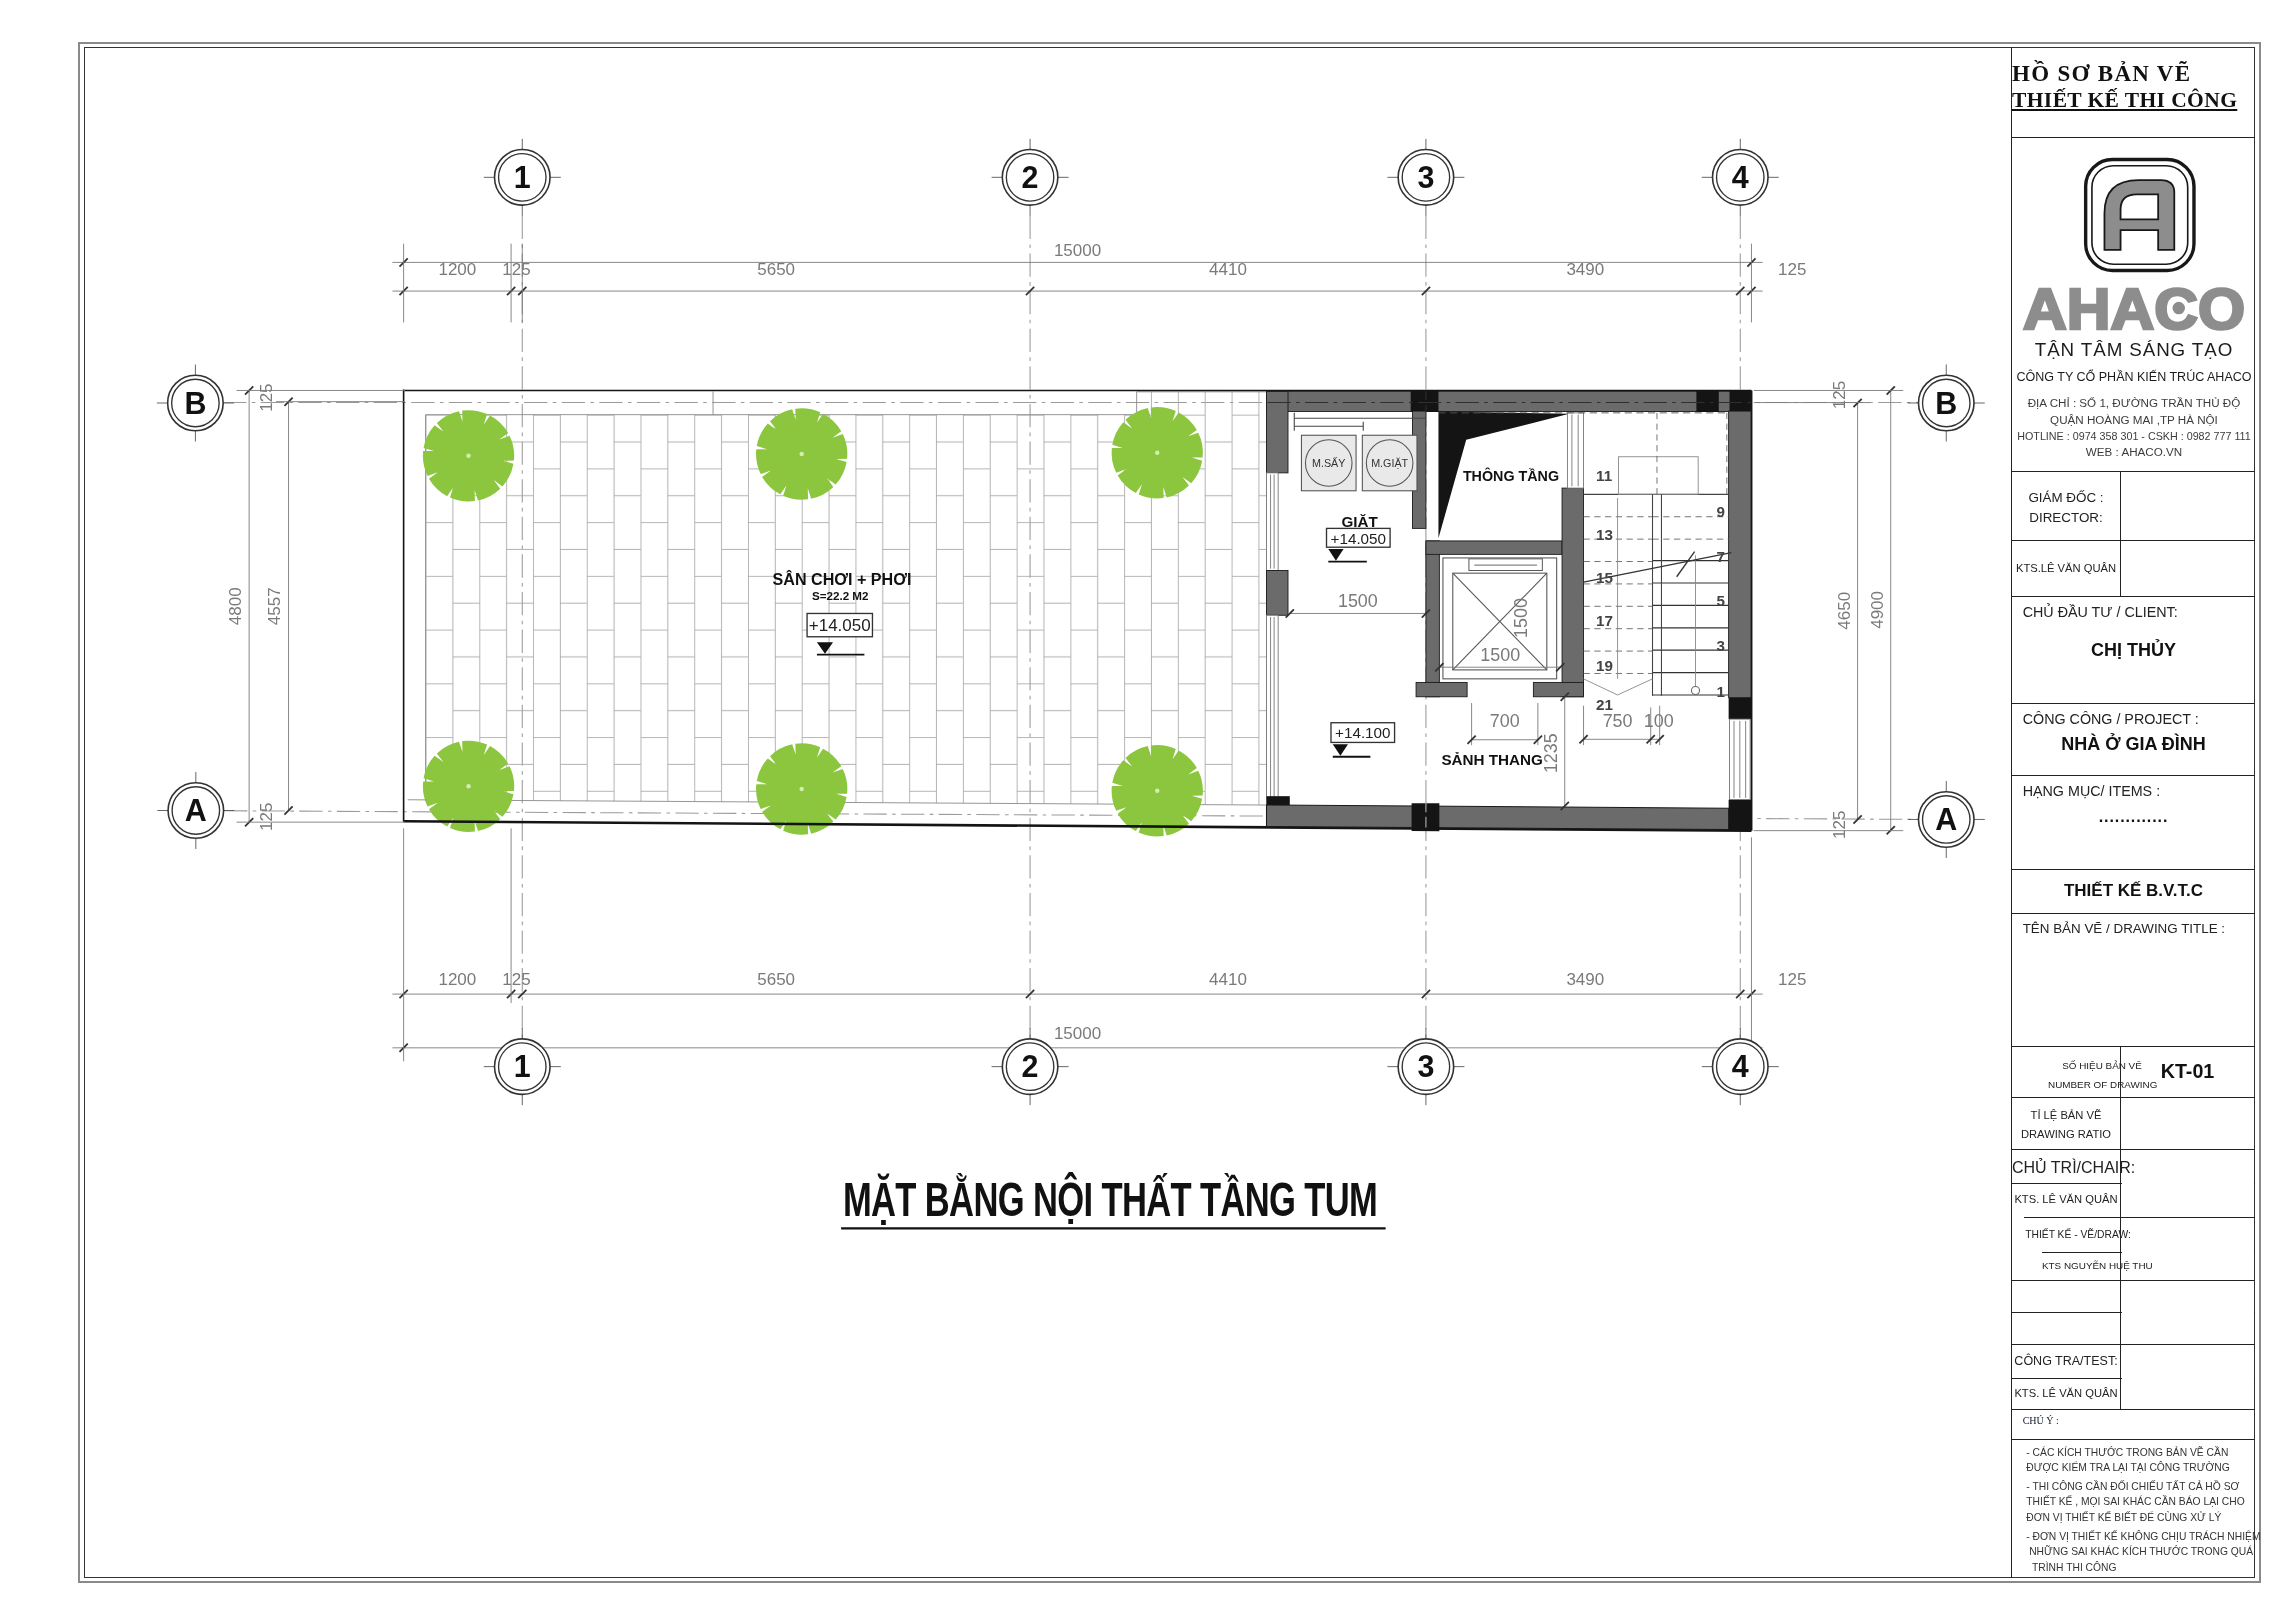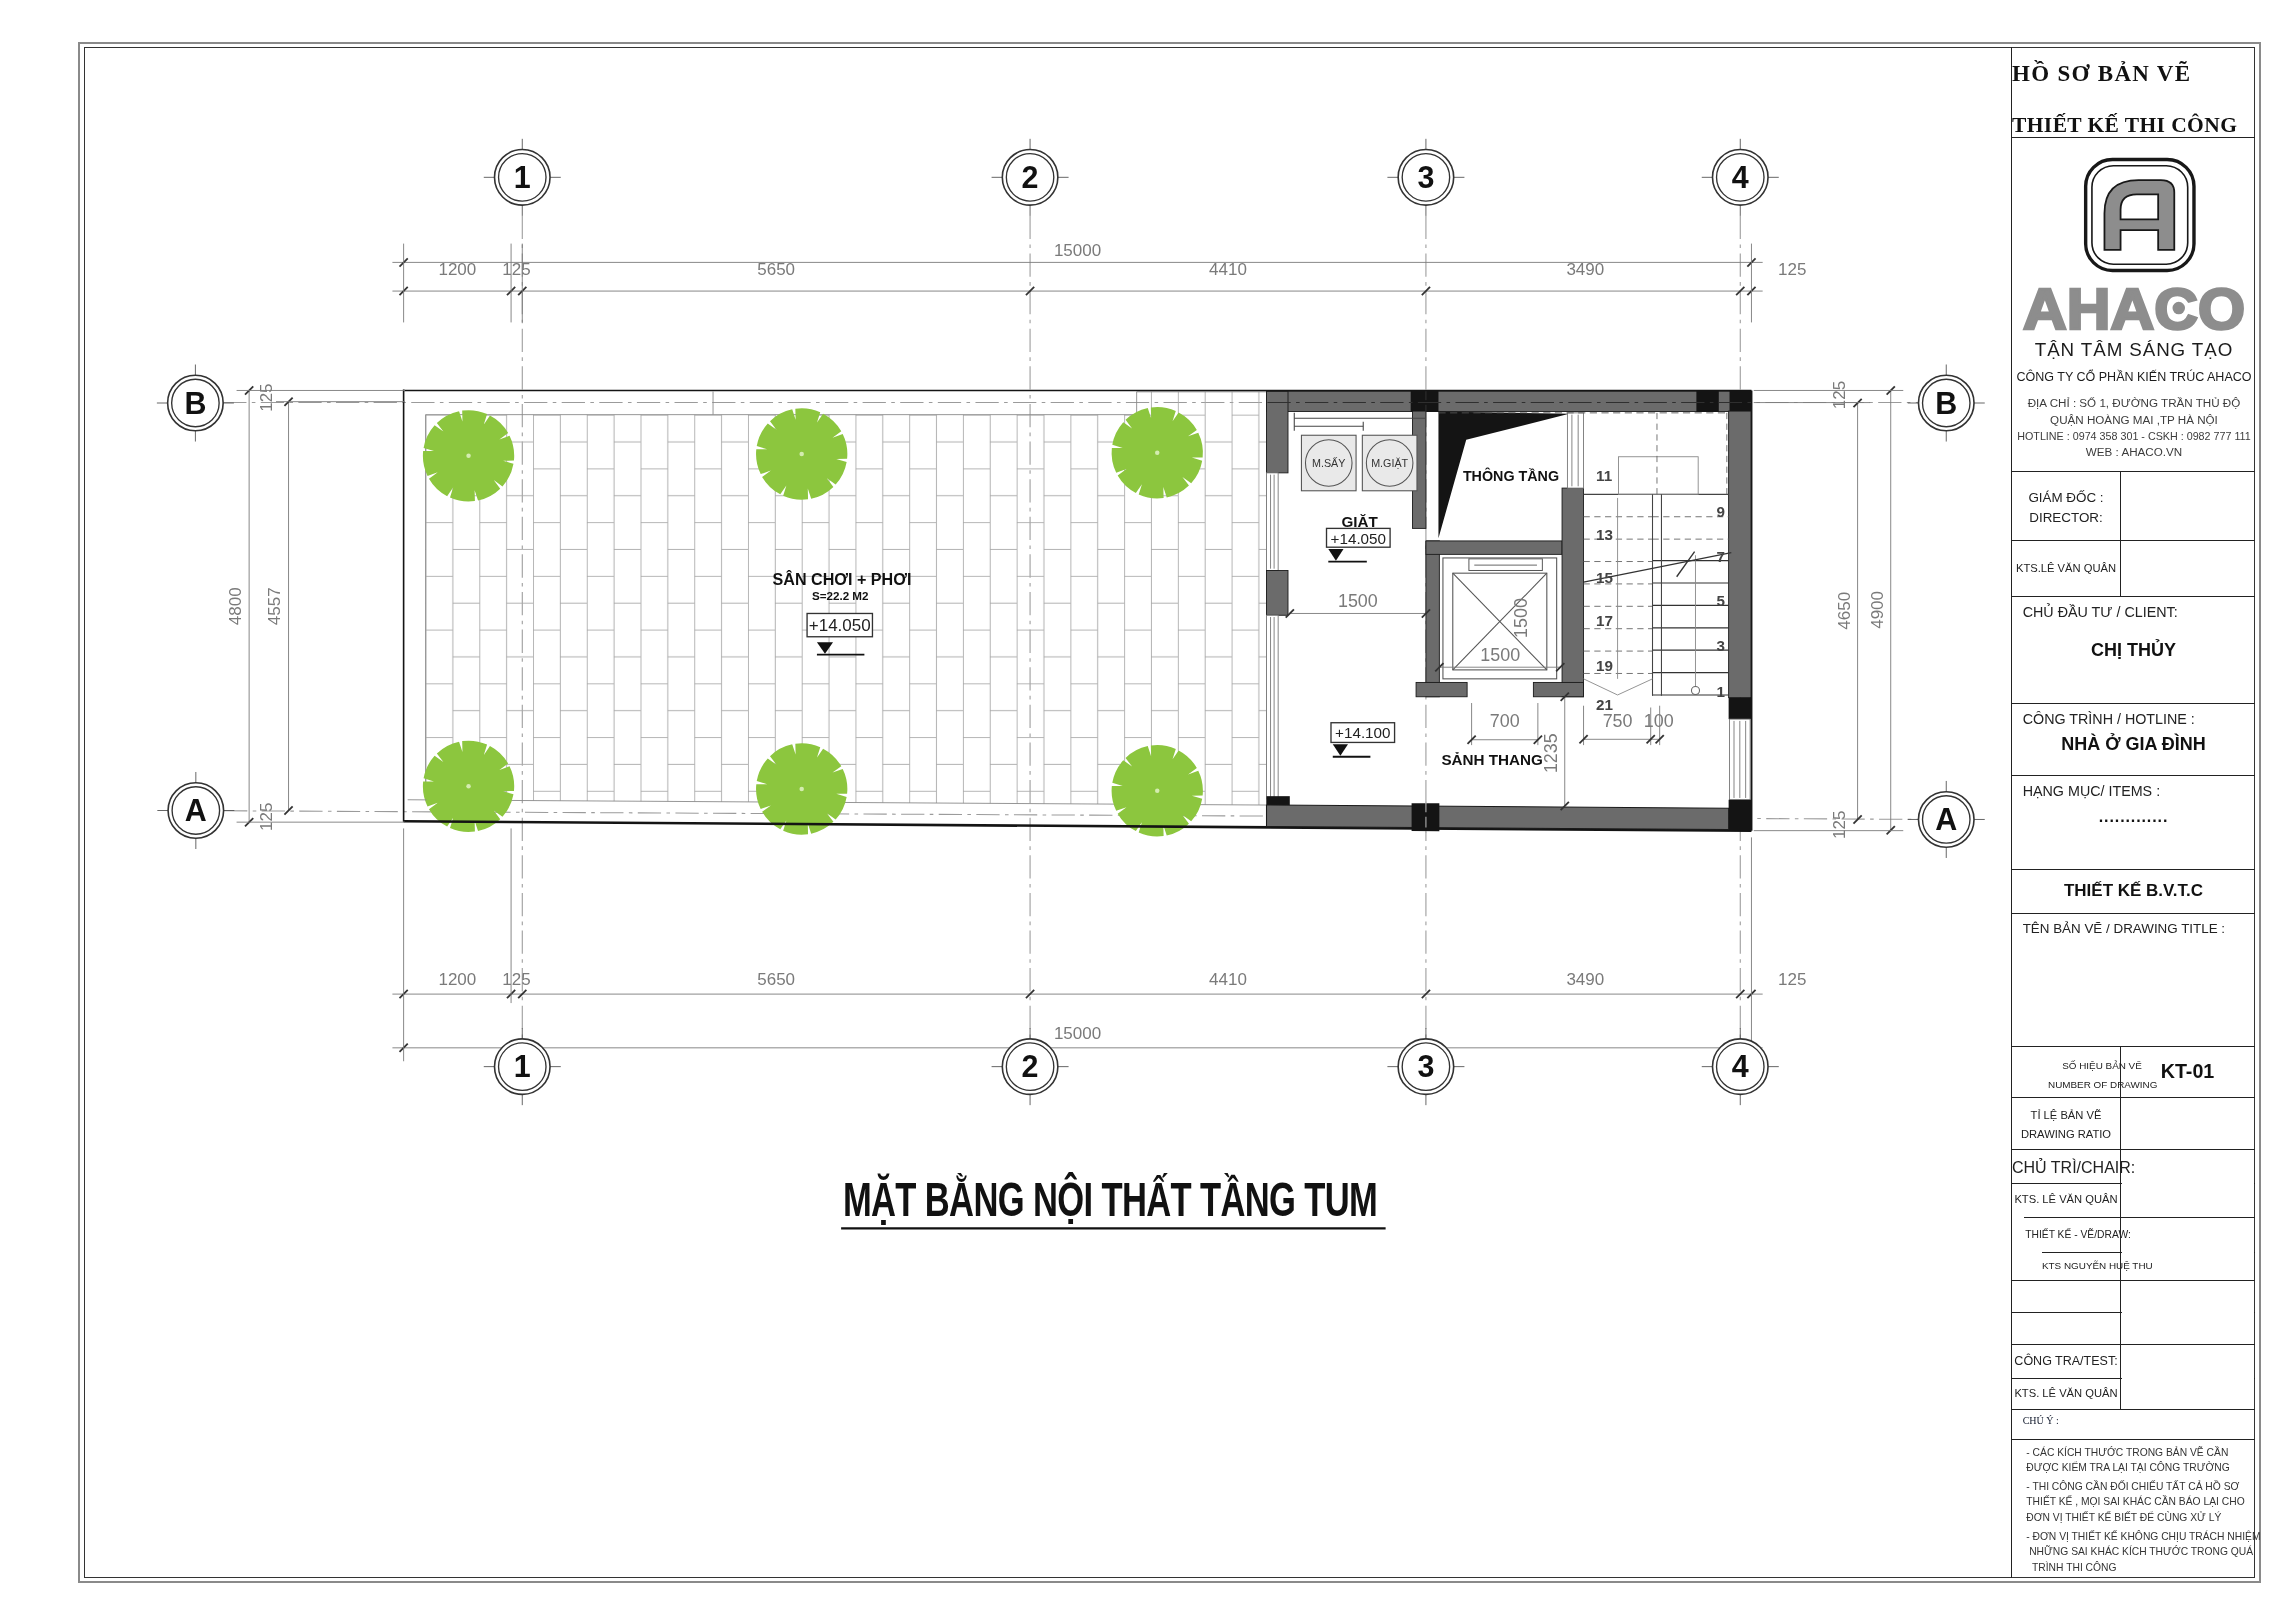--- a/index.html
+++ b/index.html
@@ -469,21 +469,21 @@
       </g>
 
 <text x="0" y="0" transform="translate(941,1358) scale(0.715 1)" font-family="Liberation Sans, sans-serif" font-size="54" font-weight="bold" fill="#111" text-anchor="start" letter-spacing="-1">MẶT BẰNG NỘI THẤT TẦNG TUM</text>
 <line x1="939" y1="1371.5" x2="1547" y2="1371.5" stroke="#111" stroke-width="2.5"></line>
 </svg>
 
 <div style="position:absolute;left:2011px;top:47px;width:244px;height:1531px;border-left:1.4px solid #222;">
 
 <div style="position:absolute;left:0;right:0;top:0;height:90px;text-align:left;font-family:'Liberation Serif',serif;font-weight:bold;color:#111;">
 <div style="font-size:23px;margin-top:14.3px;letter-spacing:1.3px;white-space:nowrap;">HỒ SƠ BẢN VẼ</div>
-<div style="font-size:21.5px;margin-top:26px;letter-spacing:0.4px;white-space:nowrap;">THIẾT KẾ THI CÔNG</div>
+<div style="font-size:21.5px;margin-top:1px;letter-spacing:0.4px;white-space:nowrap;text-decoration:underline;">THIẾT KẾ THI CÔNG</div>
       </div>
 
 <div style="position:absolute;left:0;right:0;top:90px;height:333px;border-top:1.4px solid #222;">
 <svg width="244" height="333" viewBox="0 0 272 372" style="position:absolute;left:0;top:0;">
 
 <rect x="82" y="24" width="121" height="124" rx="30" fill="#fff" stroke="#181818" stroke-width="3.8"></rect>
 <rect x="89" y="31" width="107" height="110" rx="24" fill="none" stroke="#181818" stroke-width="1.8"></rect>
 
 <path d="M103,125 L103,84 Q103,47 141,47 L166,47 Q181,47 181,61 L181,125 L163,125 L163,103 L121,103 L121,125 Z M121,91 L163,91 L163,63 L139,63 Q121,63 121,80 Z" fill="#8d8d8d" stroke="#181818" stroke-width="2" fill-rule="evenodd"></path>
 
@@ -509,21 +509,21 @@
       </div>
 
 <div style="position:absolute;left:108px;top:424px;width:0;height:125px;border-left:1.4px solid #222;"></div>
 
 <div style="position:absolute;left:0;right:0;top:549px;height:107px;border-top:1.4px solid #222;">
         <div style="font-family:'Liberation Sans',sans-serif;font-size:14.3px;color:#222;padding:7.2px 0 0 10.7px;">CHỦ ĐẦU TƯ / CLIENT:</div>
         <div style="font-family:'Liberation Sans',sans-serif;font-size:18px;font-weight:bold;color:#111;text-align:center;margin-top:19.7px;">CHỊ THỦY</div>
       </div>
 
 <div style="position:absolute;left:0;right:0;top:656px;height:73px;border-top:1.4px solid #222;">
-        <div style="font-family:'Liberation Sans',sans-serif;font-size:14.3px;color:#222;padding:7.2px 0 0 10.7px;">CÔNG TRÌNH / HOTLINE :</div>
+        <div style="font-family:'Liberation Sans',sans-serif;font-size:14.3px;color:#222;padding:7.2px 0 0 10.7px;">CÔNG CÔNG / PROJECT :</div>
         <div style="font-family:'Liberation Sans',sans-serif;font-size:18px;font-weight:bold;color:#111;text-align:center;margin-top:7.2px;">NHÀ Ở GIA ĐÌNH</div>
       </div>
 
 <div style="position:absolute;left:0;right:0;top:728px;height:94px;border-top:1.4px solid #222;">
         <div style="font-family:'Liberation Sans',sans-serif;font-size:14.3px;color:#222;padding:7.2px 0 0 10.7px;">HẠNG MỤC/ ITEMS :</div>
         <div style="font-family:'Liberation Sans',sans-serif;font-size:16px;font-weight:bold;color:#111;text-align:center;margin-top:9px;letter-spacing:0.9px;">.............</div>
       </div>
 
 <div style="position:absolute;left:0;right:0;top:822px;height:44px;border-top:1.4px solid #222;">
         <div style="font-family:'Liberation Sans',sans-serif;font-size:17px;font-weight:bold;color:#111;text-align:center;padding-top:10.7px;">THIẾT KẾ B.V.T.C</div>

